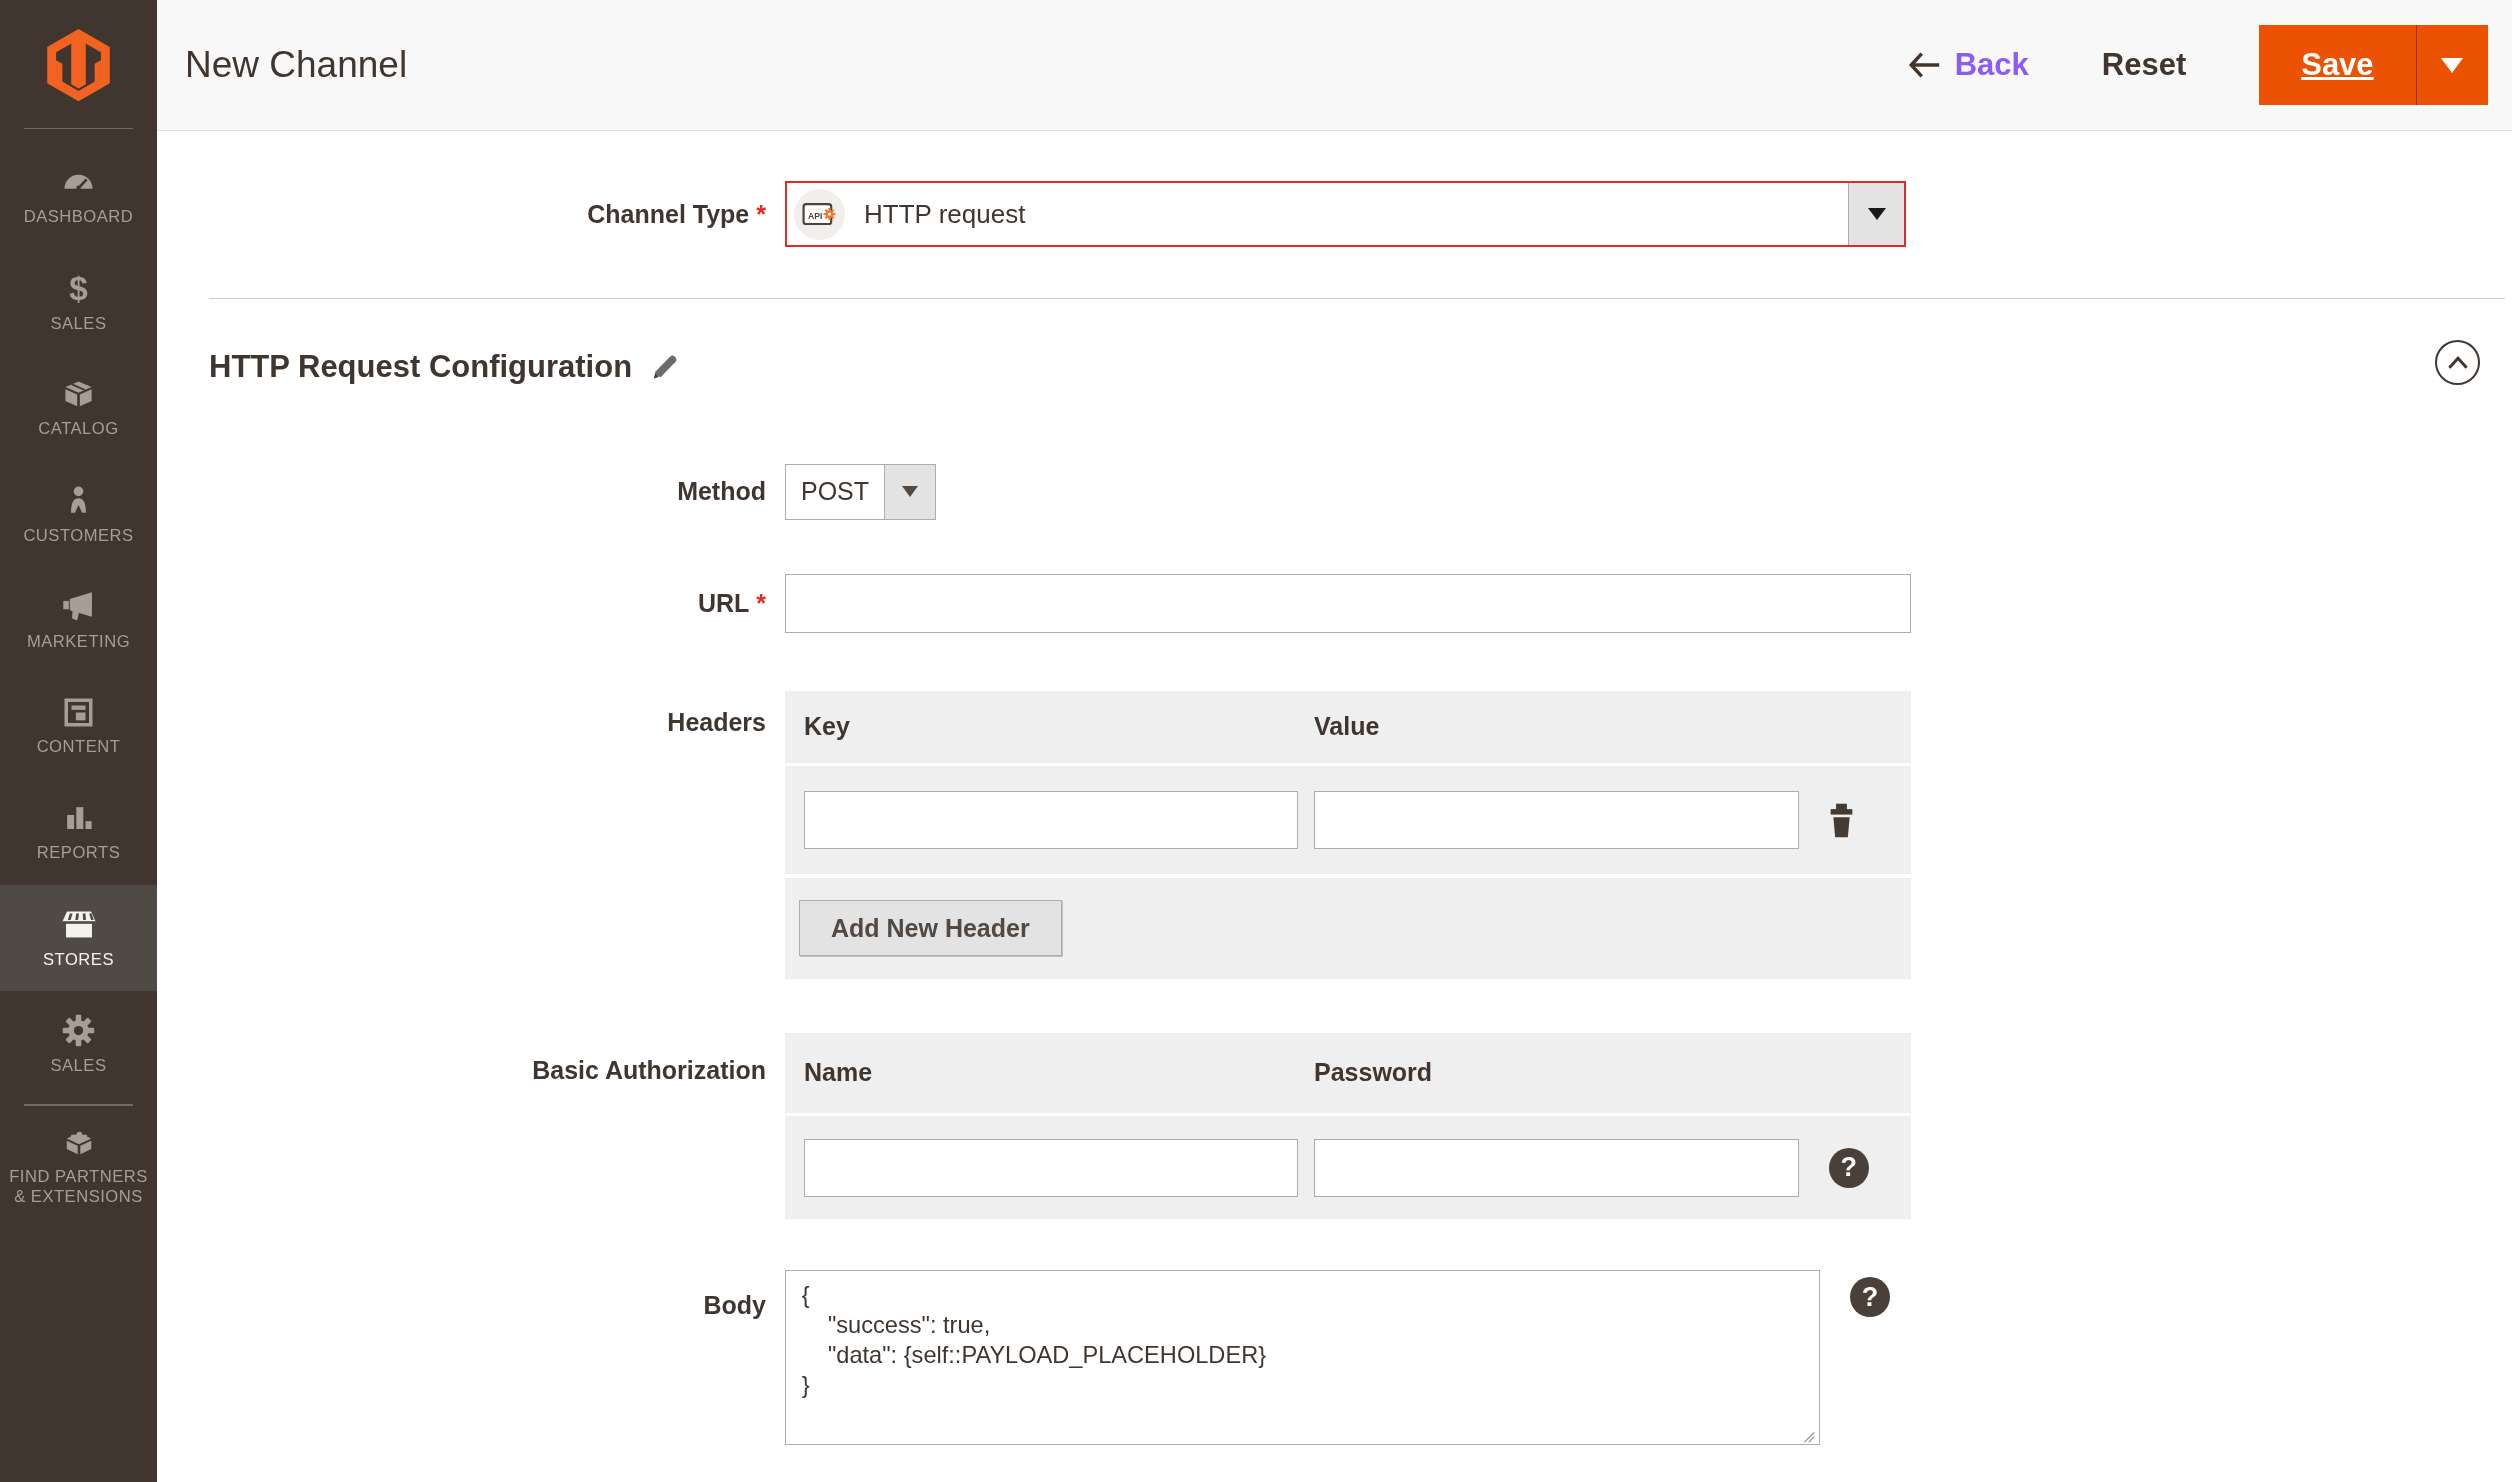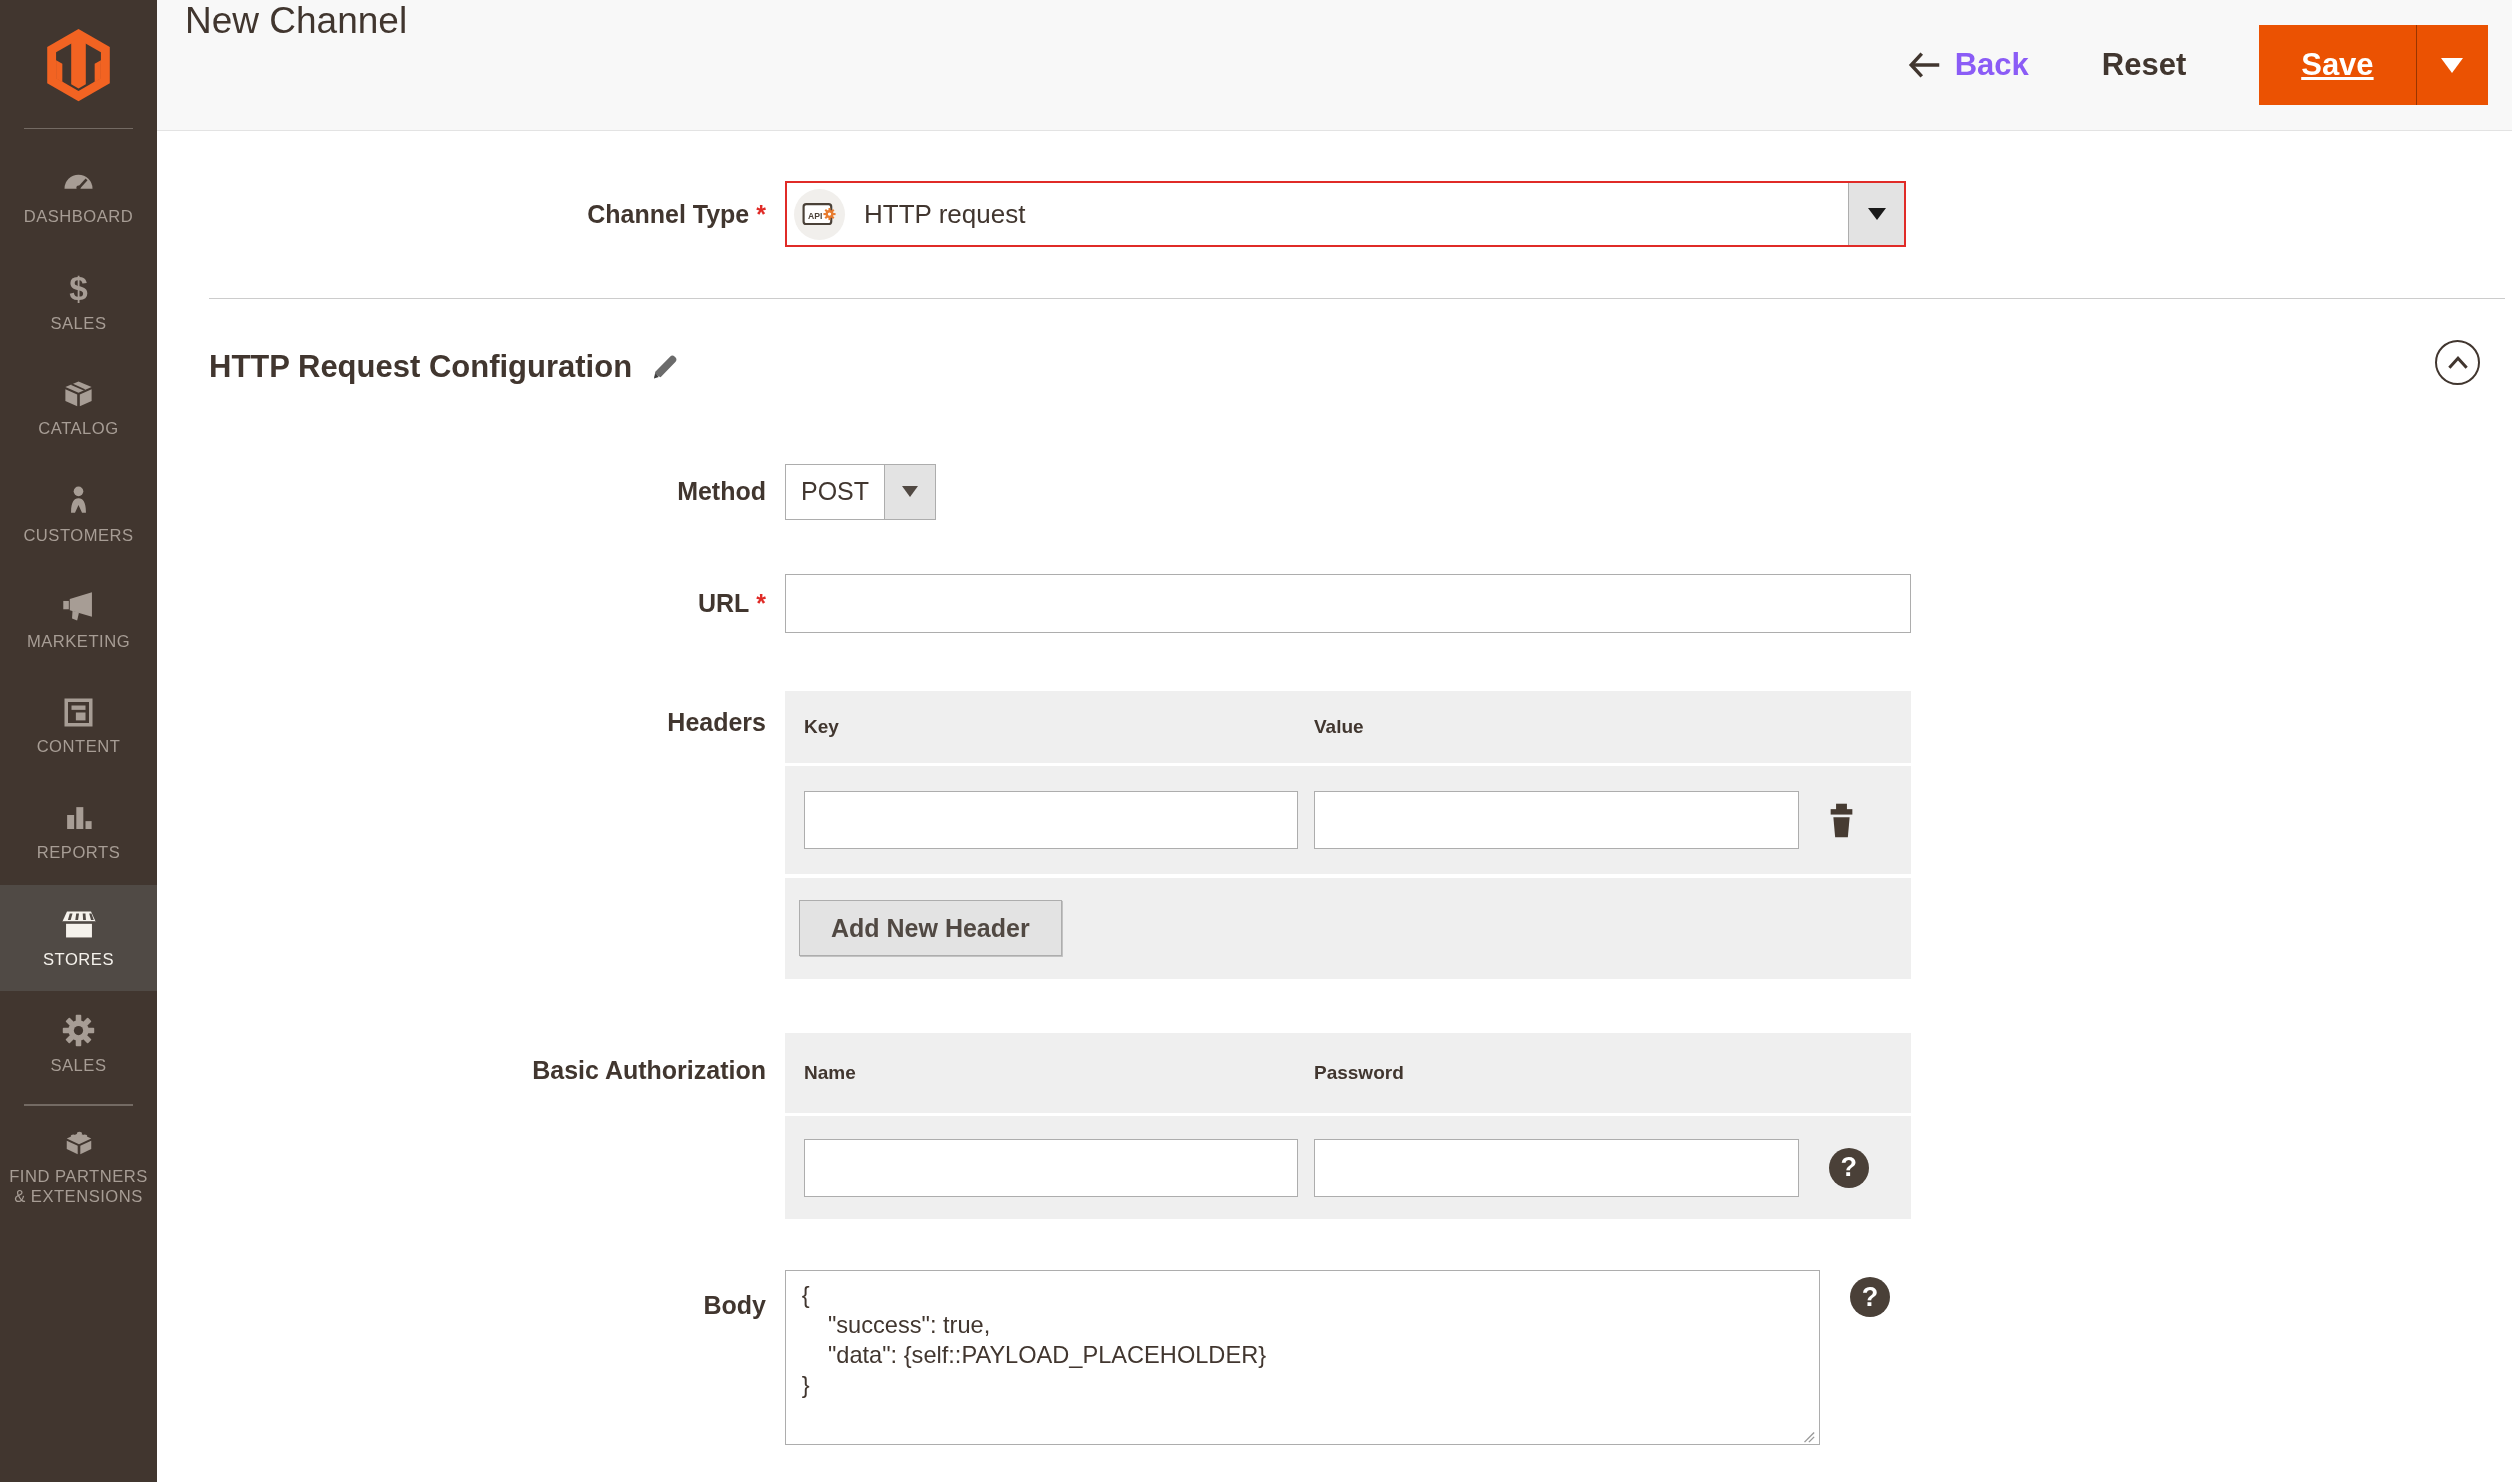--- a/index.html
+++ b/index.html
@@ -14,21 +14,21 @@
   .nav-item { height:106px; display:flex; flex-direction:column; align-items:center; justify-content:center;
     gap:7px; color:#a79d95; cursor:pointer; }
   .nav-item .nav-label { font-size:16.6px; letter-spacing:0.5px; text-align:center; line-height:20px; padding:0 5.2px; }
   .nav-item.active { background:#504a45; color:#f5f2ec; }
   .nav-item svg { display:block; }
   .nav-divider { height:1.7px; background:#736a63; margin:7px 24.4px; }
 
   
   .page { margin-left:157px; }
   .page-header { height:131px; background:#f8f8f8; border-bottom:0.9px solid #e3e3e3;
-    display:flex; justify-content:space-between; padding:0 24.4px 0 28px; }
+    display:flex; align-items:center; justify-content:space-between; padding:0 24.4px 0 28px; }
   .page-title { font-size:37px; font-weight:400; color:#41362f; }
   .header-actions { display:flex; align-items:center; gap:73px; }
   .btn-back { display:flex; align-items:center; gap:14px; font-size:31px; font-weight:700; color:#8b5cf6; cursor:pointer; }
   .btn-reset { font-size:31px; font-weight:700; color:#41362f; cursor:pointer; }
   .btn-save { display:flex; height:80px; background:#eb5202; color:#fff; cursor:pointer; }
   .btn-save-main { display:flex; align-items:center; padding:0 42px; font-size:31px; font-weight:700;text-decoration:underline; }
   .btn-save-arrow { width:72px; display:flex; align-items:center; justify-content:center; border-left:1.7px solid rgba(0,0,0,.35); }
   .tri-down-white { width:0; height:0; border-left:11.3px solid transparent; border-right:11.3px solid transparent; border-top:15px solid #fff; }
 
   
@@ -70,21 +70,21 @@
   .row-url .row-label { display:flex; align-items:center; justify-content:flex-end; }
   .text-input { height:59px; border:1.7px solid #adadad; background:#fff; font-size:24.4px; color:#41362f;
     font-family:"Liberation Sans","DejaVu Sans",sans-serif; padding:0 14px; outline:none; }
   .url-input { width:1126px; }
 
   
   .panel { width:1126px; }
   .panel-strip { background:#efefef; display:flex; align-items:center; padding-left:19px; margin-bottom:3.5px; }
   .panel-strip.h-headers { height:72px; }
   .panel-strip.h-auth { height:80px; }
-  .panel-col-label { font-size:19px; font-weight:700; color:#41362f; }
+  .panel-col-label { font-size:25px; font-weight:700; color:#41362f; }
   .col-a { width:510px; }
   .col-b { width:489px; }
   .panel-row { background:#efefef; display:flex; align-items:center; padding-left:19px; }
   .panel-row.r-headers { height:108px; margin-bottom:3.5px; }
   .panel-row.r-auth { height:103px; }
   .cell-input-a { width:494px; height:58px; margin-right:15.7px; }
   .cell-input-b { width:485px; height:58px; }
   .panel-footer { background:#efefef; height:101px; display:flex; align-items:center; padding-left:14px; }
   .row-headers-wrap { margin-bottom:54px; }
   .row-auth-wrap { margin-bottom:51px; }

